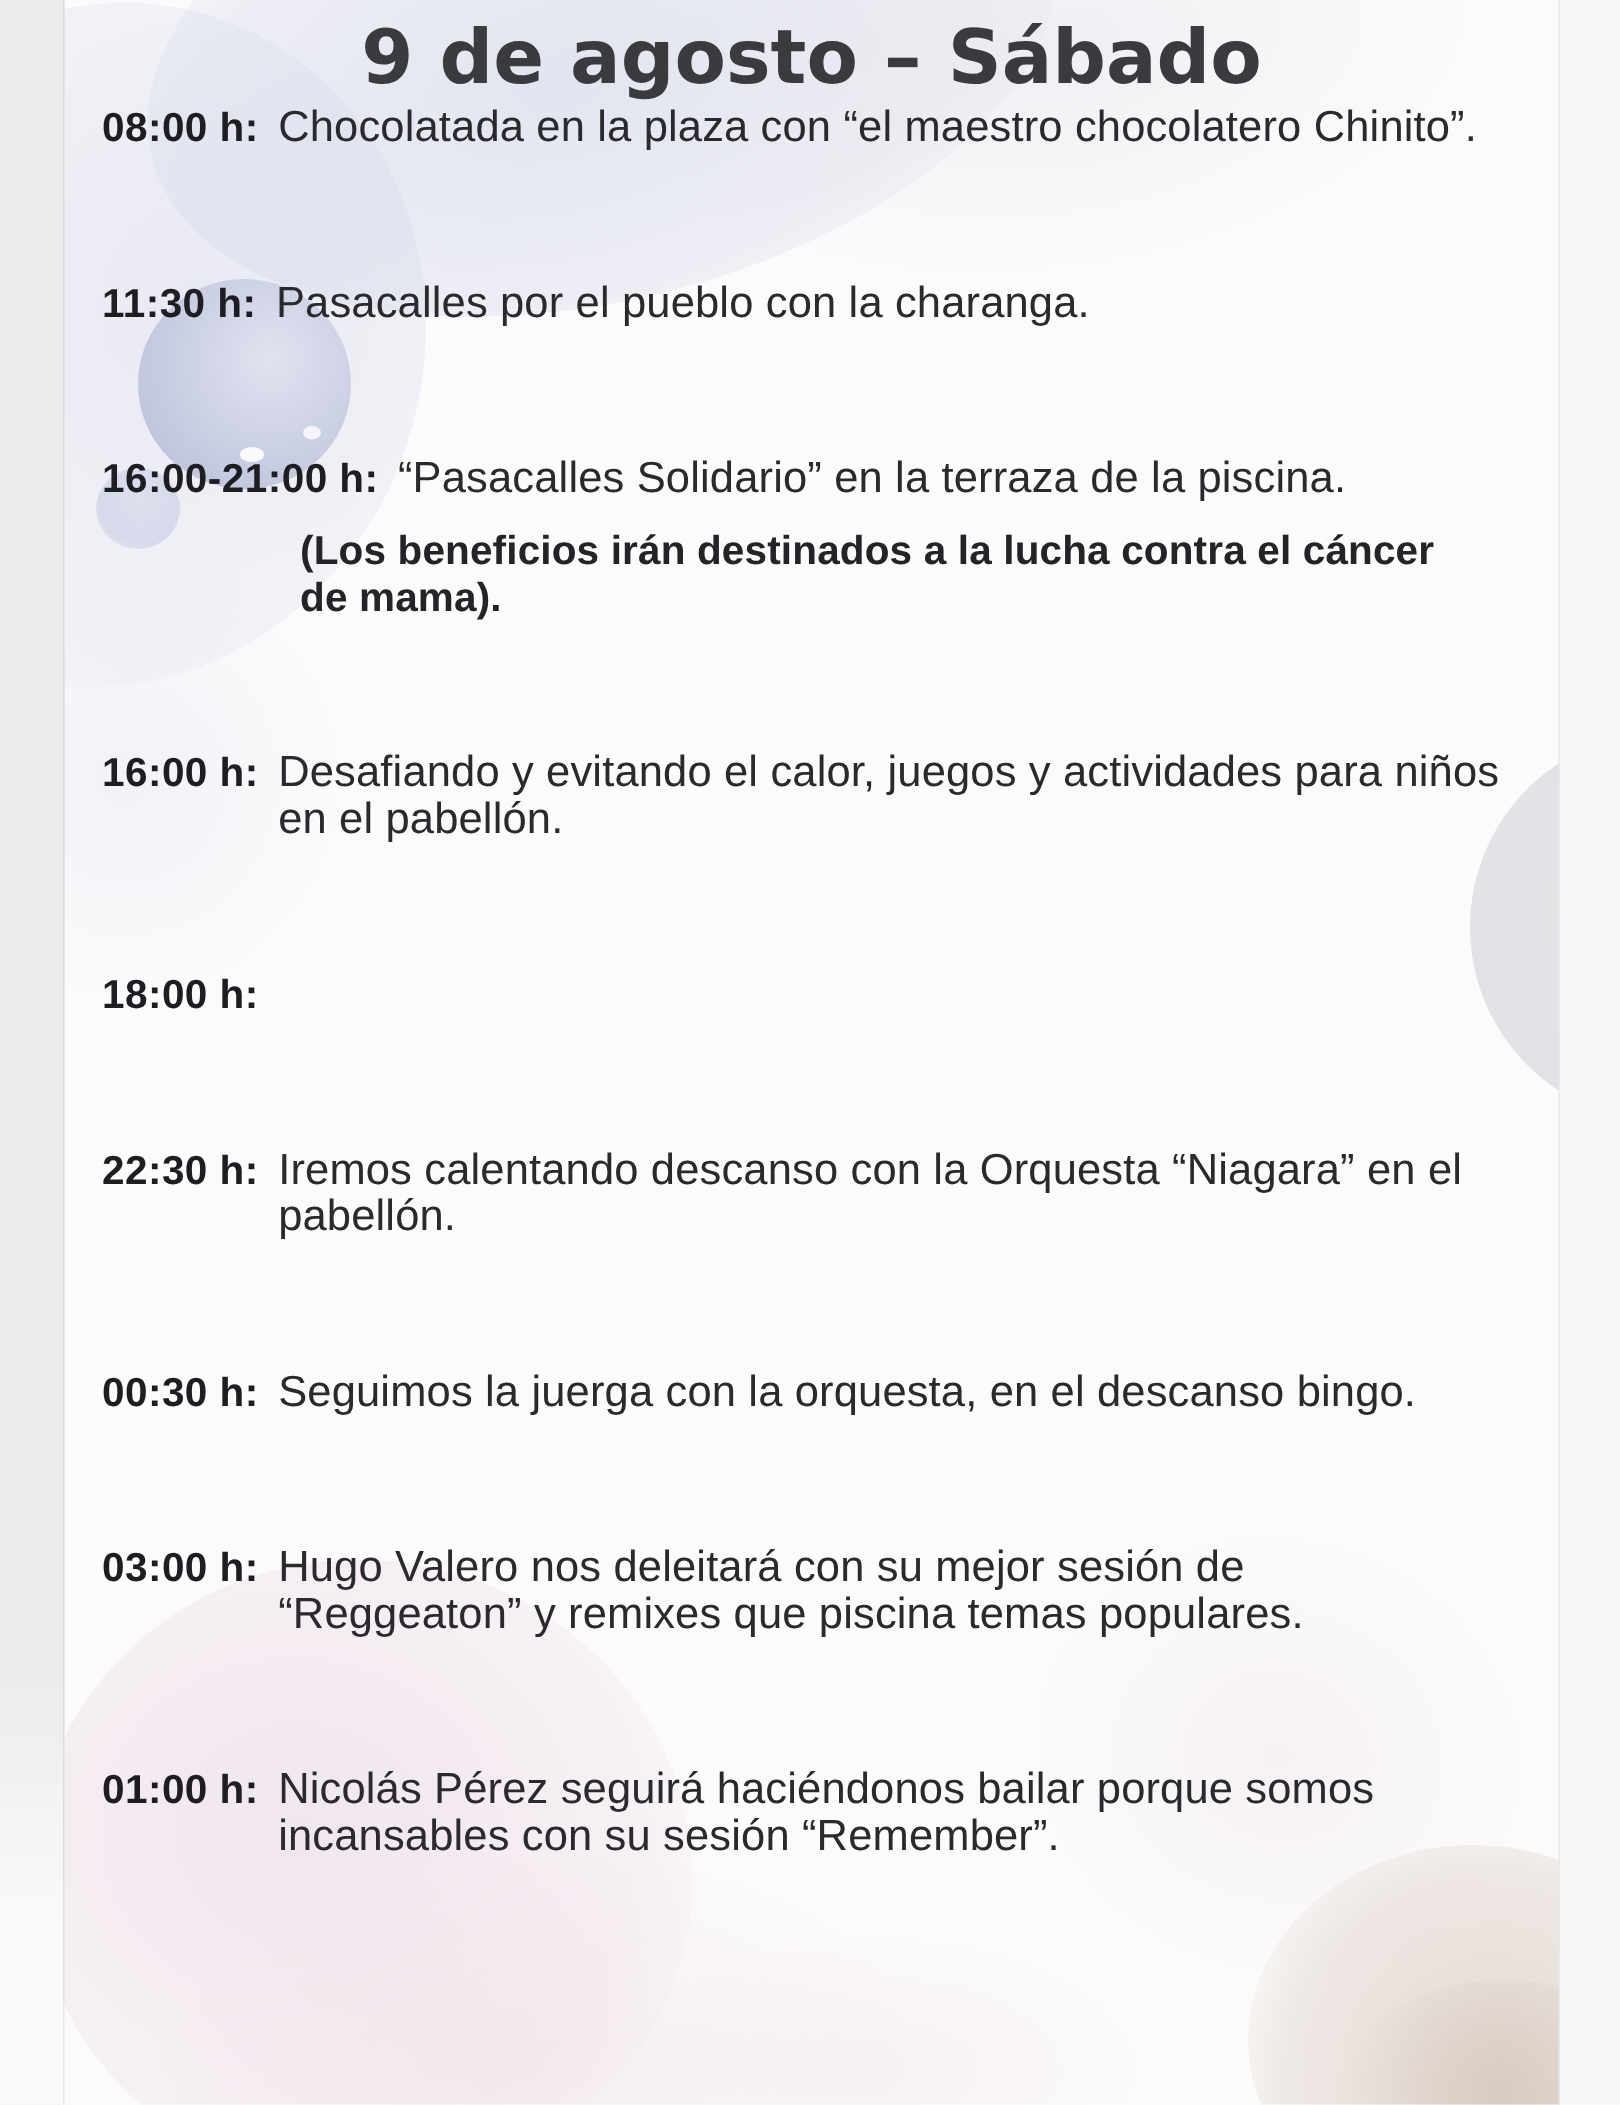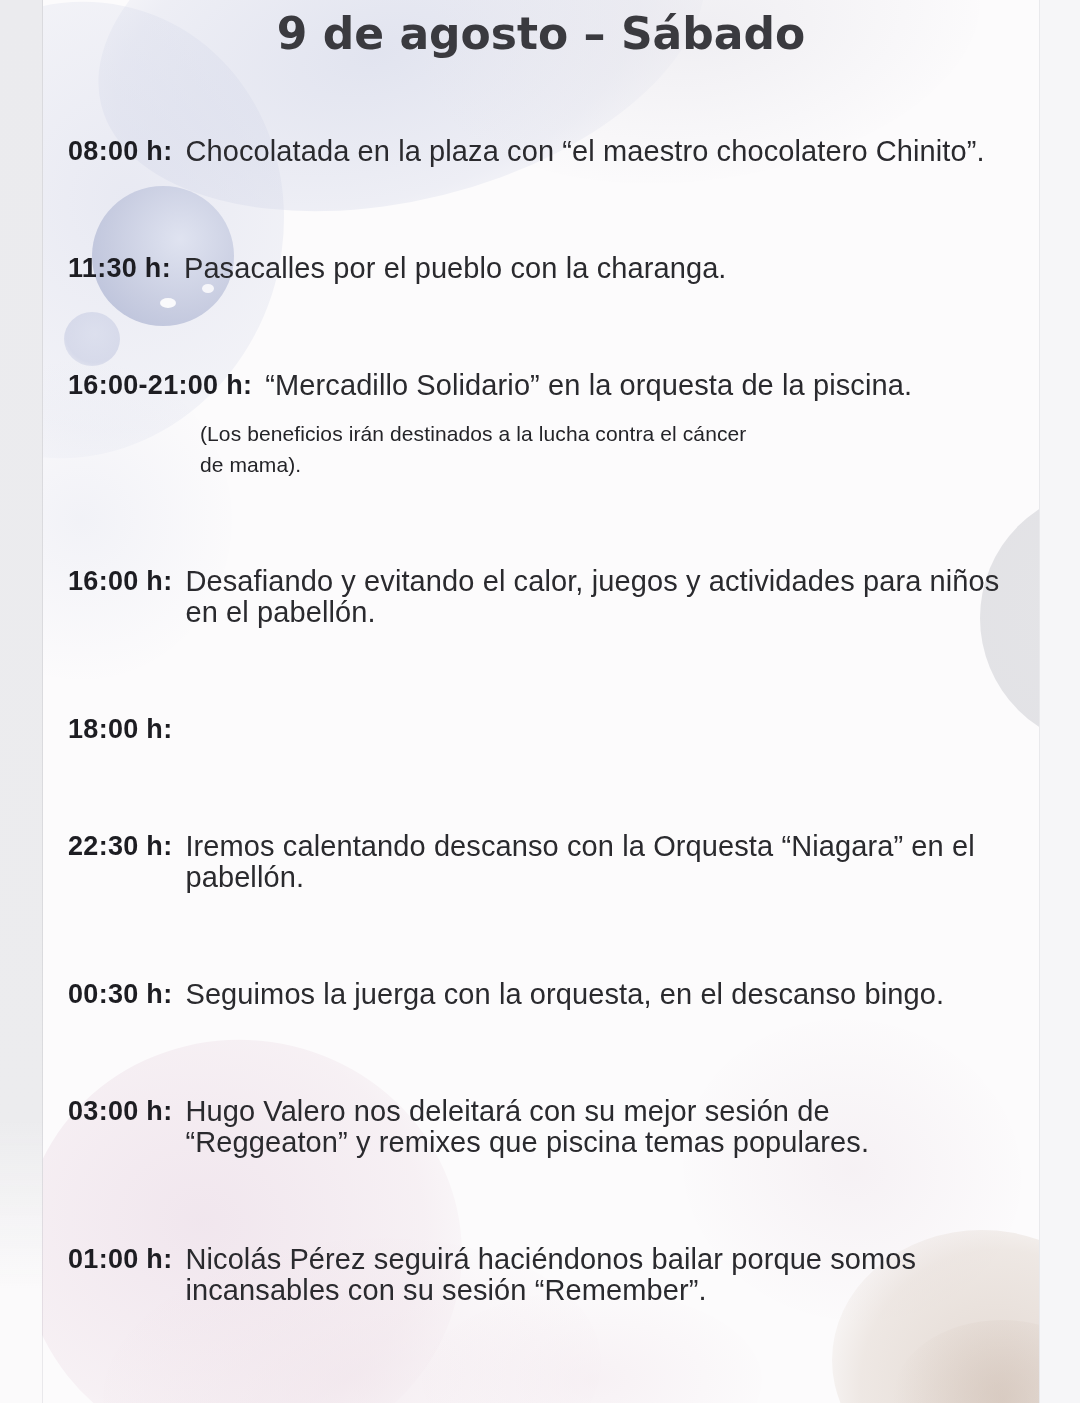--- a/index.html
+++ b/index.html
@@ -55,37 +55,37 @@
   .b-botright1{left:790px;top:1230px;width:300px;height:260px;
     background:radial-gradient(circle at 55% 60%,rgba(214,199,188,0.65) 0%,rgba(221,208,198,0.45) 60%,rgba(221,208,198,0) 85%);}
   .b-botright2{left:850px;top:1320px;width:220px;height:160px;
     background:radial-gradient(circle,rgba(205,188,176,0.5) 0%,rgba(205,188,176,0) 80%);}
 
   
   .content{position:absolute;left:42px;top:0;width:998px;z-index:3;}
   h1.title{
     margin:6px 0 0 0;text-align:center;
     font-family:"DejaVu Sans", sans-serif;
-    font-weight:bold;font-size:44px;line-height:1.28;
+    font-weight:bold;font-size:50px;line-height:1.28;
     letter-spacing:0px;color:#3a3a3f;
   }
-  .schedule{margin-top:74px;}
+  .schedule{}
   .entry{margin:0 28px 86px 26px;color:#26262a;}
   .entry .row{display:flex;align-items:flex-start;}
   .time{
     font-weight:bold;white-space:nowrap;color:#1d1d22;
     font-size:27px;line-height:31px;margin-right:13px;letter-spacing:0.3px;
   }
   .text{
     flex:1;margin:0;font-size:29px;line-height:31px;
     white-space:pre-line;letter-spacing:0.1px;color:#2a2a2e;
   }
   .note{
-    margin:17px 0 0 132px;font-size:21px;line-height:31px;
-    font-weight:normal;white-space:pre-line;color:#242428;letter-spacing:0.1px;
+    margin:17px 0 0 132px;font-size:27px;line-height:31px;
+    font-weight:bold;white-space:pre-line;color:#242428;letter-spacing:0.1px;
   }
 </style>
 </head>
 <body>
 
 <div class="edge-left"></div>
 <div class="edge-right"></div>
 
 <div class="paper">
   <div class="blob b-topwash1"></div>
@@ -120,21 +120,21 @@
     <div class="row">
       <span class="time">11:30 h:</span>
       <p class="text">Pasacalles por el pueblo con la charanga.</p>
     </div>
 
   </div>
 
   <div class="entry">
     <div class="row">
       <span class="time">16:00-21:00 h:</span>
-      <p class="text">“Mercadillo Solidario” en la orquesta de la piscina.</p>
+      <p class="text">“Pasacalles Solidario” en la terraza de la piscina.</p>
     </div>
     <p class="note">(Los beneficios irán destinados a la lucha contra el cáncer
 de mama).</p>
   </div>
 
   <div class="entry">
     <div class="row">
       <span class="time">16:00 h:</span>
       <p class="text">Desafiando y evitando el calor, juegos y actividades para niños
 en el pabellón.</p>

